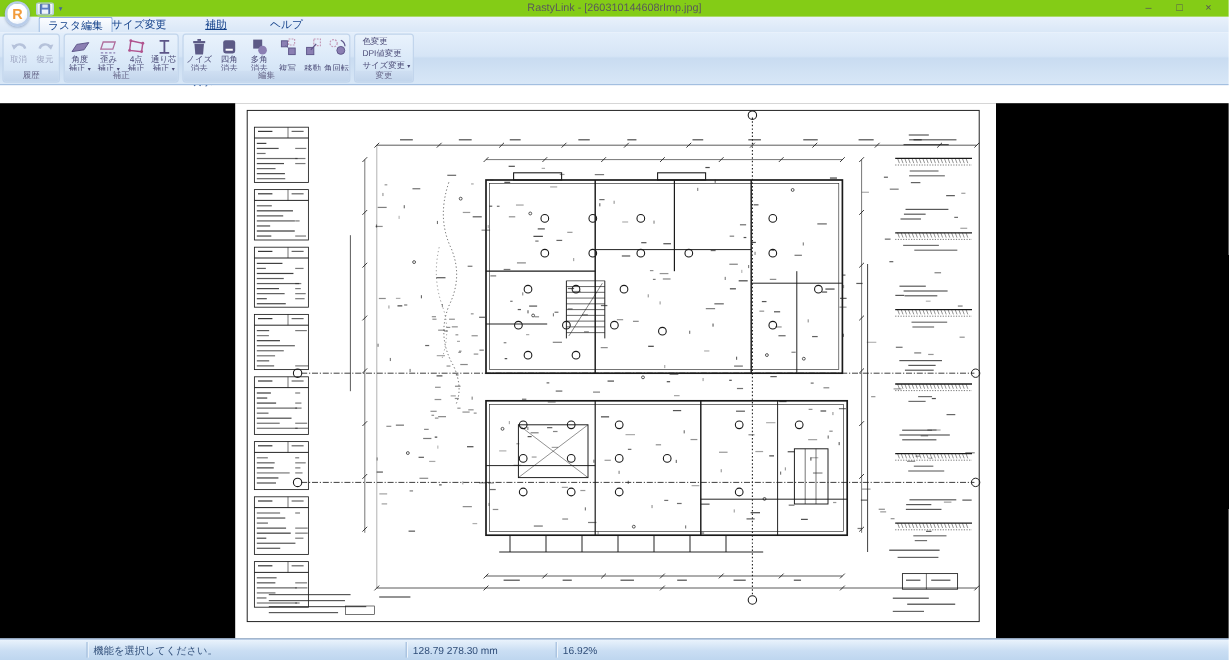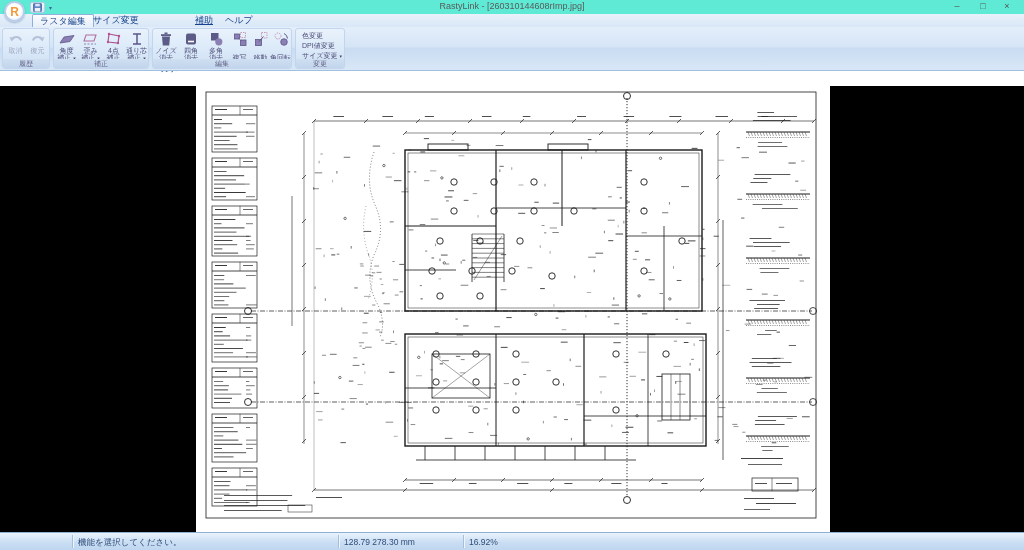--- a/index.html
+++ b/index.html
@@ -1,21 +1,21 @@
 <!DOCTYPE html>
 <html><head>
 <meta charset="utf-8">
 <style>
   * { margin:0; padding:0; box-sizing:border-box; }
   html,body { width:1024px; height:550px; overflow:hidden; background:#fff;
     font-family:"Liberation Sans", sans-serif; }
   #app { position:relative; width:1024px; height:550px; background:#fff; }
 
   
-  #titlebar { position:absolute; left:0; top:0; width:1024px; height:14px; background:#5eead4; }
+  #titlebar { position:absolute; left:0; top:0; width:1024px; height:14px; background:#84cc16; }
   #title-text { position:absolute; left:0; right:0; top:1px; text-align:center;
     font-size:9px; color:#5a5a5a; }
   .winbtn { position:absolute; top:0px; width:22px; height:12px; text-align:center;
     font-size:9px; line-height:12px; color:#555; cursor:default; }
   #btn-min { right:56px; } #btn-max { right:30px; } #btn-close { right:6px; }
 
   
   #app-button { position:absolute; left:4px; top:1px; width:21px; height:21px; z-index:30;
     border-radius:50%; background:radial-gradient(circle at 35% 30%, #ffffff 55%, #dbe6f5);
     border:2px solid #b9cdea; box-shadow:0 1px 2px rgba(60,90,140,.4);
@@ -26,21 +26,21 @@
   #qat-drop { font-size:6px; color:#46639a; margin-left:4px; }
 
   
   #tabrow { position:absolute; left:0; top:14px; width:1024px; height:13px;
     background:linear-gradient(#e9f1fb,#d9e7f7); }
   .rtab { position:absolute; top:0; height:13px; padding:0 7px; font-size:9px; line-height:13px;
     color:#15428b; cursor:default; white-space:nowrap; }
   .rtab.active { background:linear-gradient(#fdfeff,#e8f0fa 60%,#dcf 100%);
     background:linear-gradient(#fcfdff,#e7effa); border:1px solid #8fb0dd; border-bottom:none;
     border-radius:2px 2px 0 0; font-weight:normal; }
-  #tab0 { left:32px; } #tab1 { left:86px; } #tab2 { left:152px;margin-top:48px; } #tab3 { left:188px;text-decoration:underline; } #tab4 { left:218px; }
+  #tab0 { left:32px; } #tab1 { left:86px; } #tab2 { left:152px;margin-top:48px; } #tab3 { left:164px;text-decoration:underline; } #tab4 { left:218px; }
 
   
   #ribbon { position:absolute; left:0; top:27px; width:1024px; height:44px;
     background:linear-gradient(180deg,#e3eefb 0%,#d6e5f6 46%,#c9dcf1 50%,#d8e7f7 100%);
     border-bottom:1px solid #a3bfe0; }
   .rgroup { position:absolute; top:1px; height:41px;
     background:linear-gradient(180deg,#e9f2fc,#d9e8f8 60%,#cfe0f2);
     border:1px solid #c2d5ec; border-radius:3px; }
   .rgroup .glabel { position:absolute; left:0; right:0; bottom:0; height:9px;
     background:linear-gradient(#cfdff2,#c2d5ec); border-radius:0 0 3px 3px;

